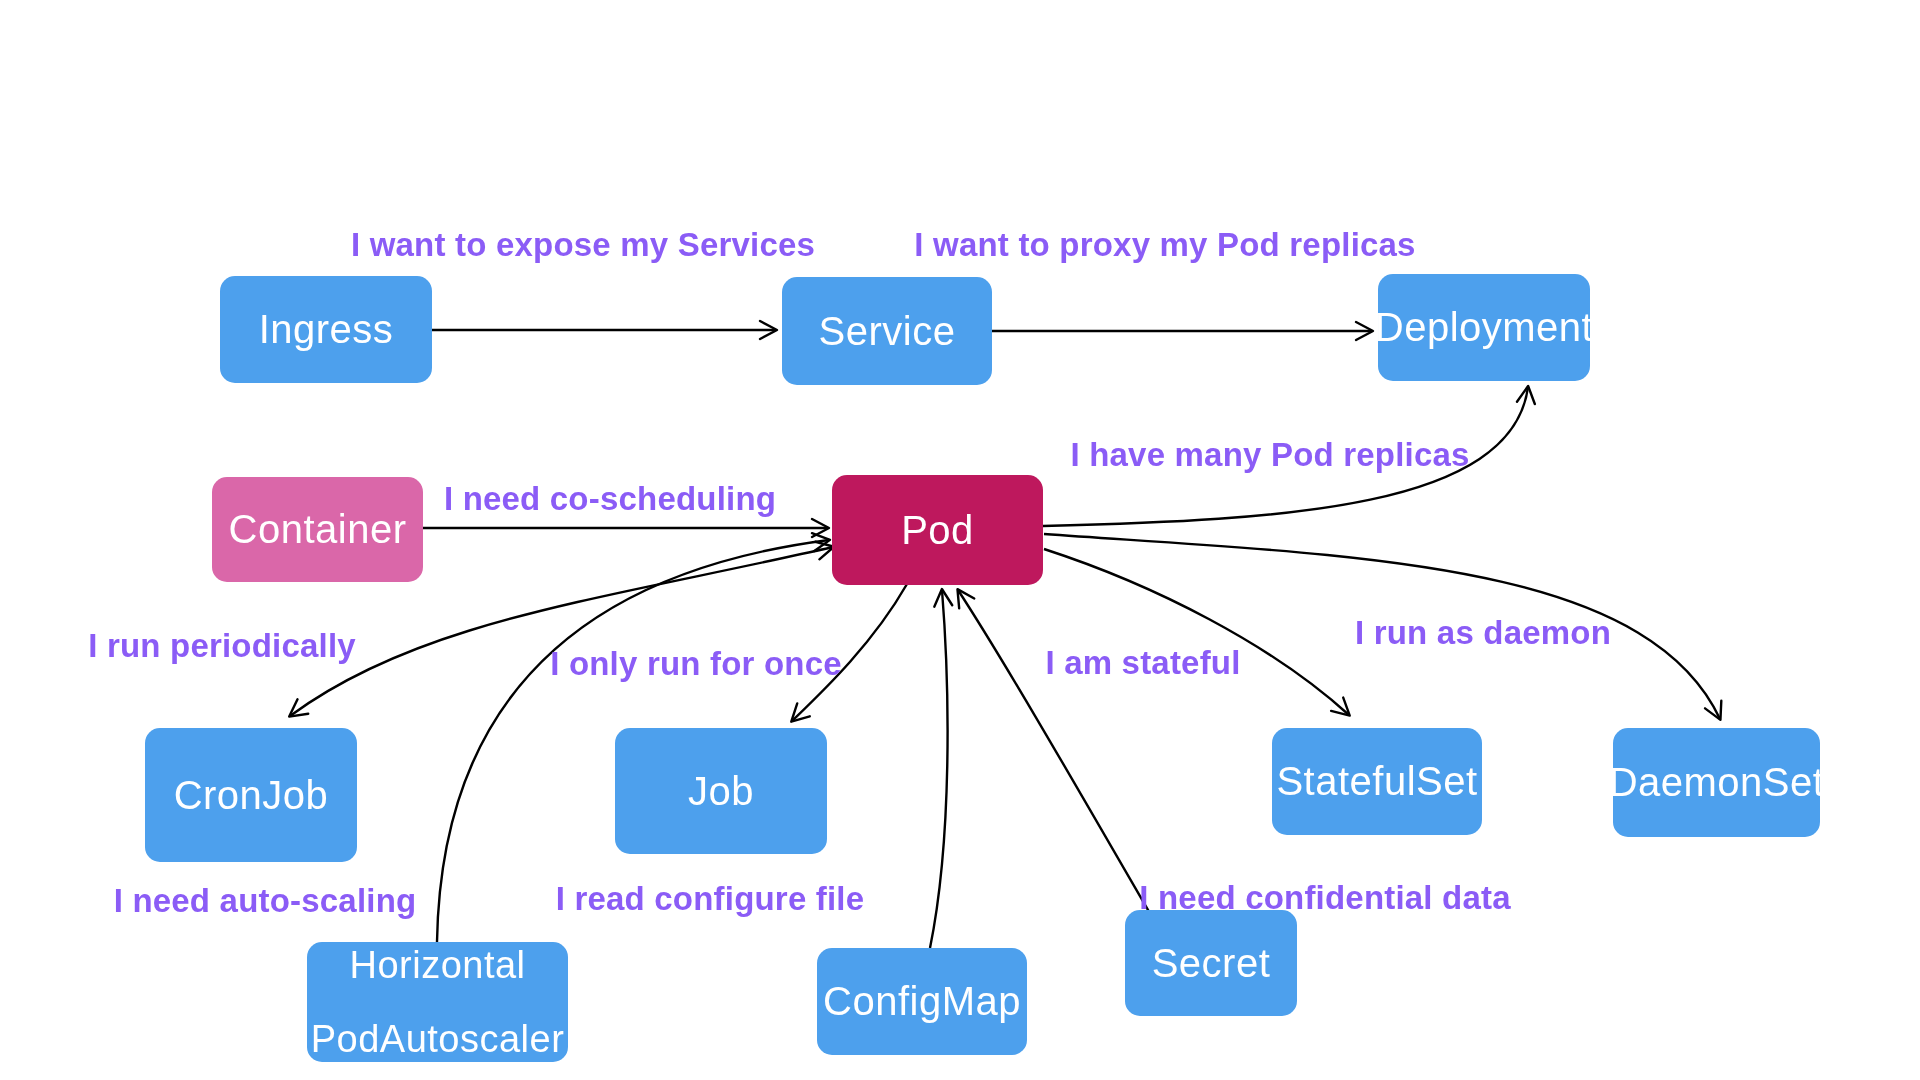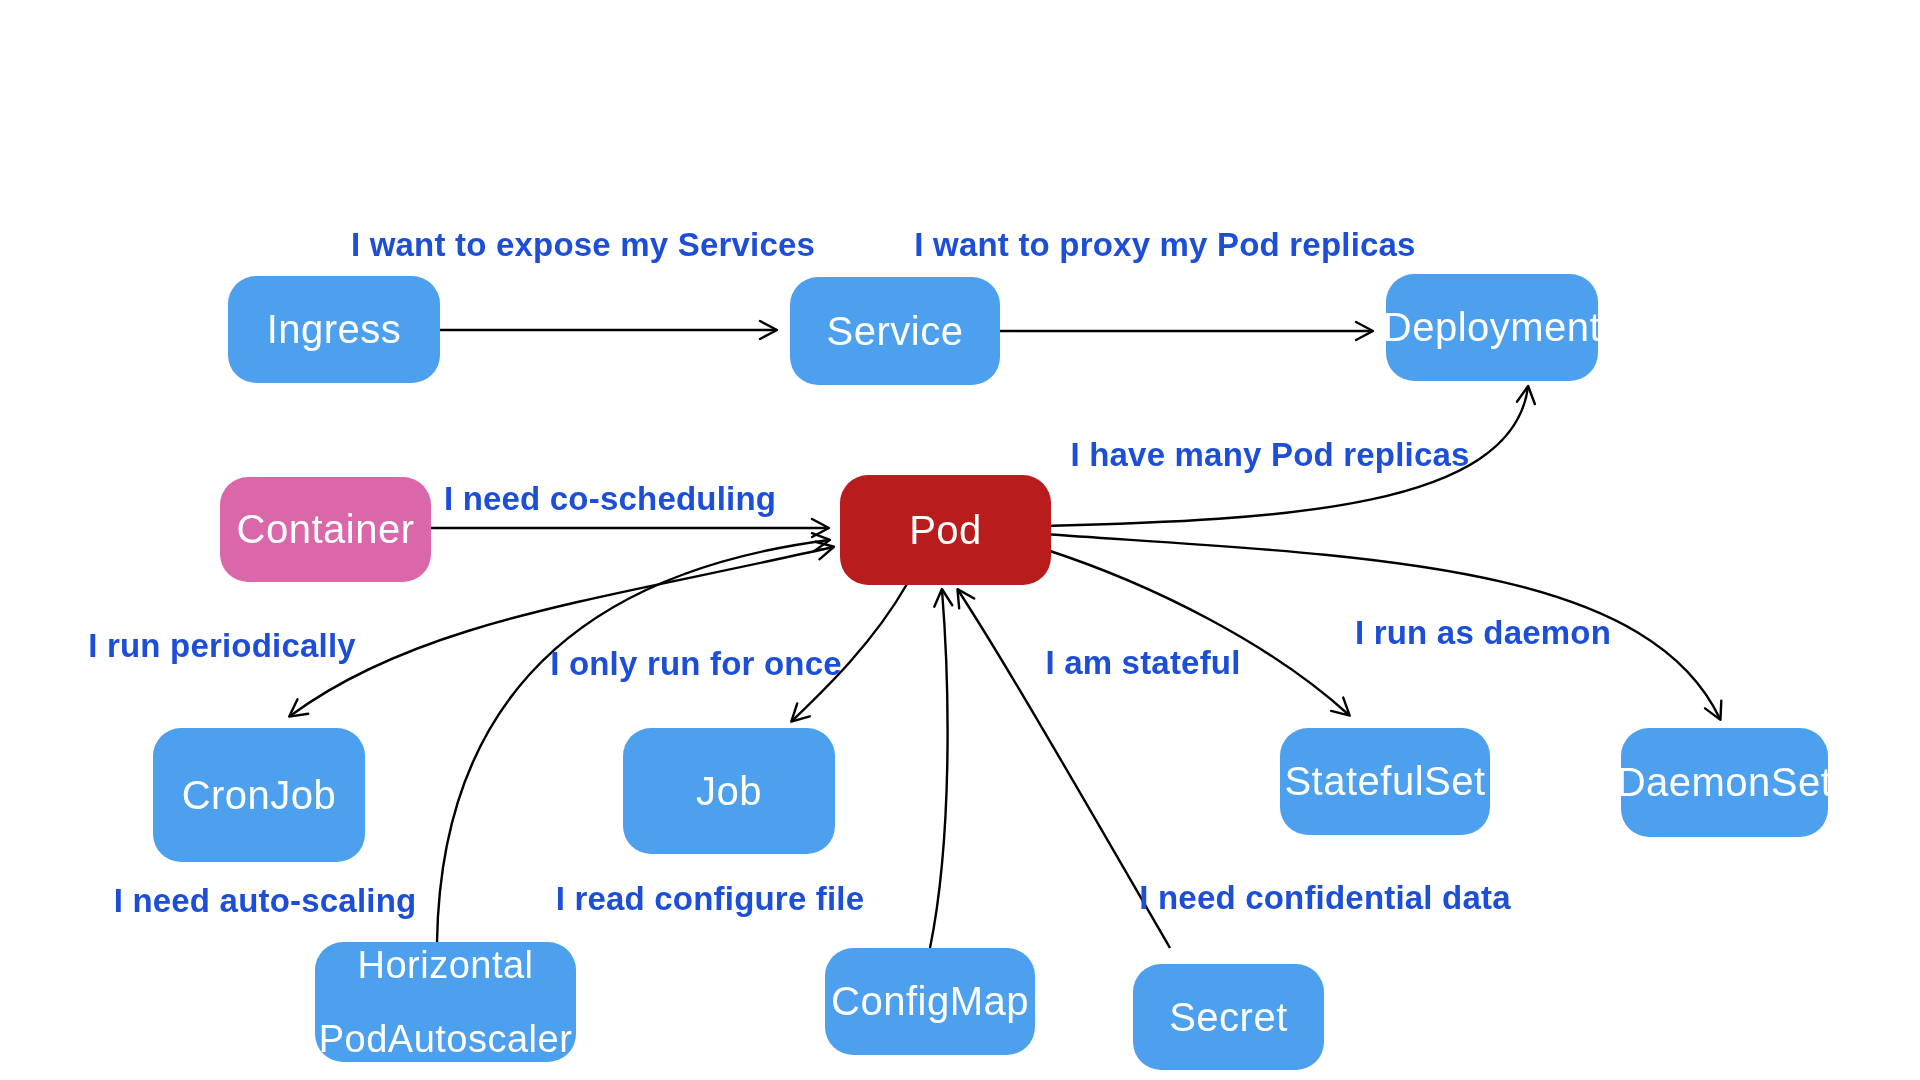--- a/index.html
+++ b/index.html
@@ -24,40 +24,39 @@
     width: 1920px;
     height: 1080px;
   }
   .edges-layer path {
     fill: none;
     stroke: #000000;
     stroke-width: 2.4;
   }
   .node {
     position: absolute;
-    border-radius: 28px;
+    border-radius: 15px;
     color: #ffffff;
     display: flex;
     flex-direction: column;
     align-items: center;
     justify-content: center;
     font-size: 40px;
     line-height: 1.22;
     text-align: center;
     letter-spacing: 0.5px;
-    margin-left: 8px;
   }
   .node.blue { background: #4DA0ED; }
   .node.pink { background: #DA67A9; }
-  .node.red  { background: #b91c1c; }
+  .node.red  { background: #be185d; }
   .edge-label {
     position: absolute;
     transform: translateX(-50%);
     white-space: nowrap;
-    color: #1d4ed8;
+    color: #8b5cf6;
     font-size: 33px;
     font-weight: 700;
     letter-spacing: 0.2px;
   }
   .hpa-line { display: block; }
   .node.two-line { font-size: 38px; justify-content: space-between; }
 </style>
 </head>
 <body>
 
@@ -121,21 +120,21 @@
 
   <div class="node blue two-line" style="left:307px; top:942px; width:261px; height:120px;">
     <span class="hpa-line">Horizontal</span>
     <span class="hpa-line">PodAutoscaler</span>
   </div>
 
   <div class="node blue" style="left:817px; top:948px; width:210px; height:107px;">
     <span>ConfigMap</span>
   </div>
 
-  <div class="node blue" style="left:1125px; top:964px; width:191px; height:106px;">
+  <div class="node blue" style="left:1125px; top:910px; width:172px; height:106px;">
     <span>Secret</span>
   </div>
 
   <div class="edge-label" style="left:583px; top:226px;">I want to expose my Services</div>
 
   <div class="edge-label" style="left:1165px; top:226px;">I want to proxy my Pod replicas</div>
 
   <div class="edge-label" style="left:610px; top:480px;">I need co-scheduling</div>
 
   <div class="edge-label" style="left:1270px; top:436px;">I have many Pod replicas</div>

